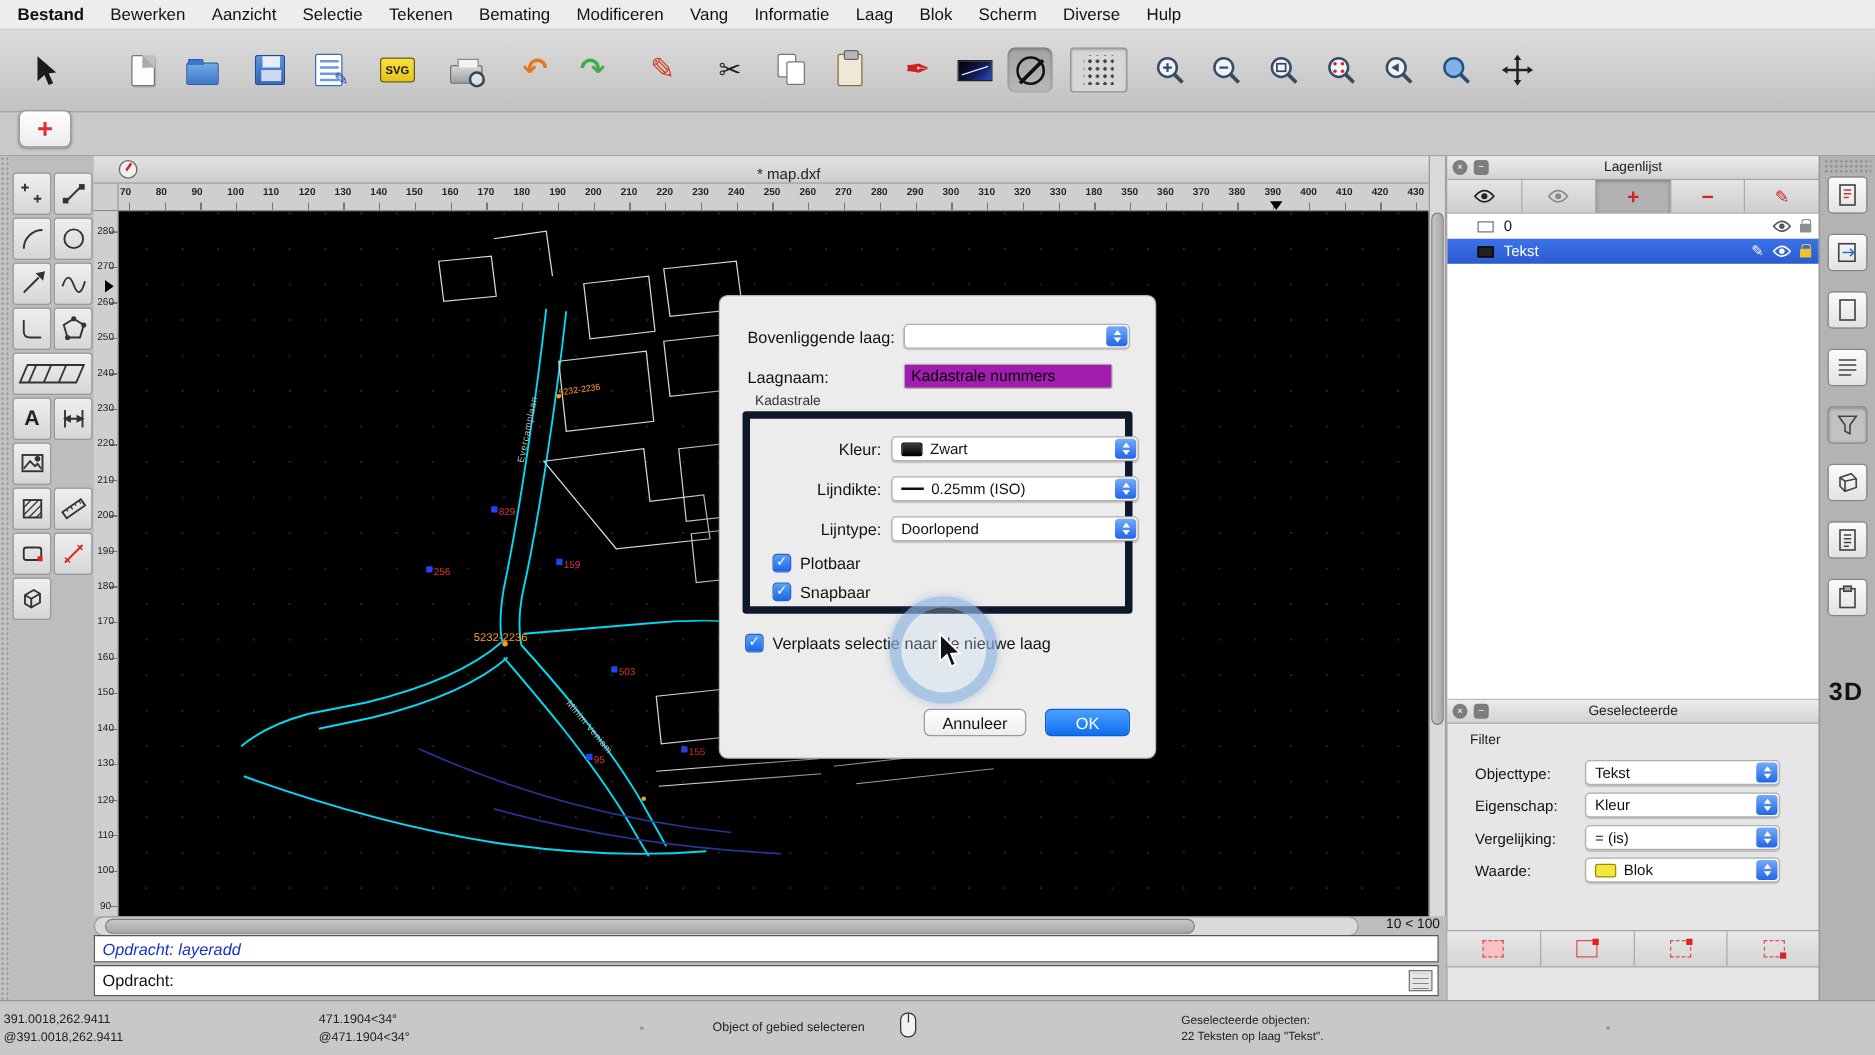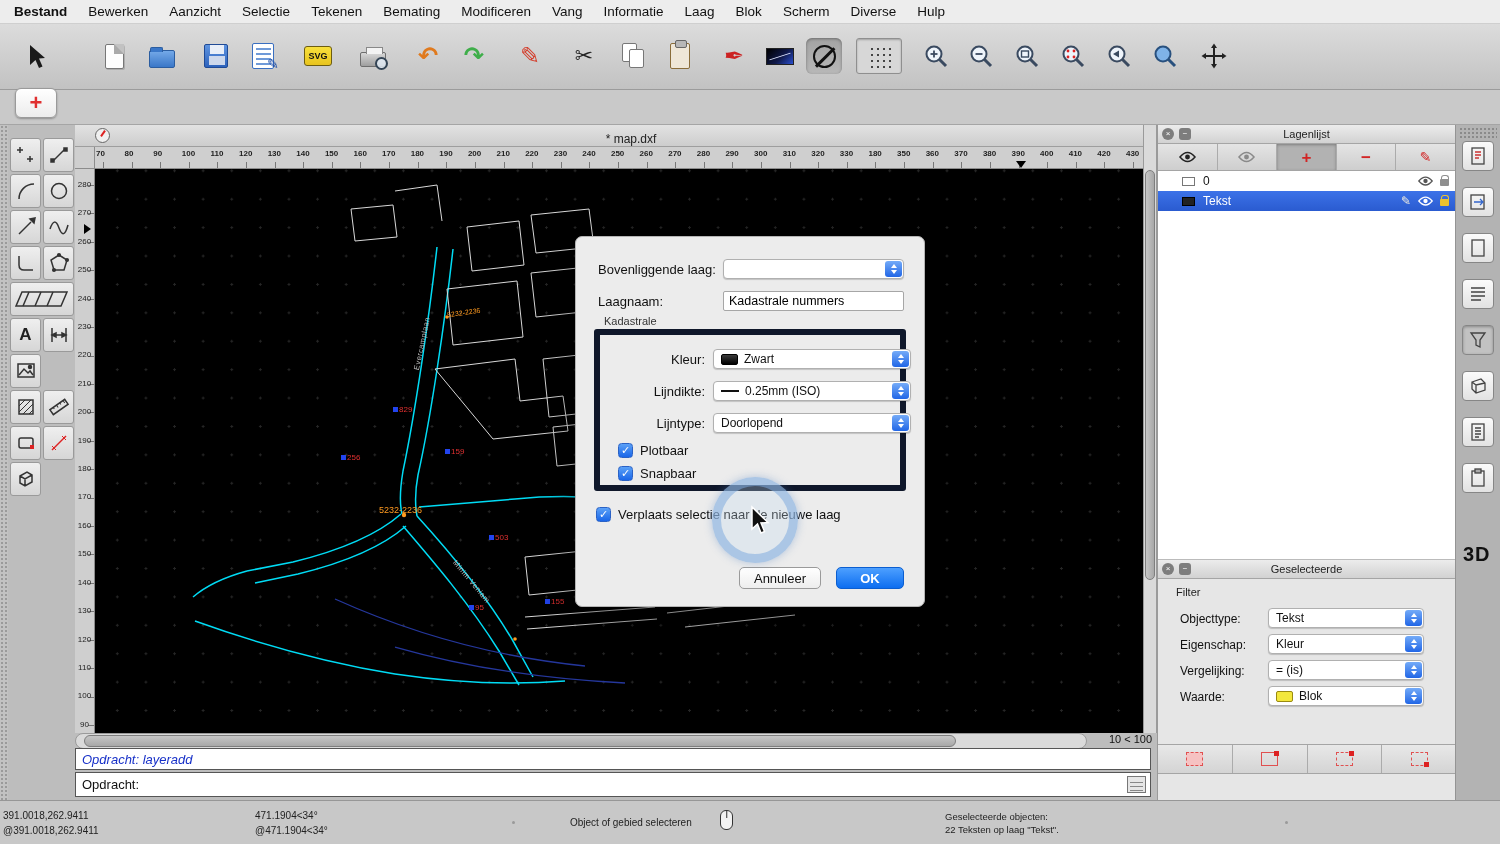--- a/index.html
+++ b/index.html
@@ -74,21 +74,21 @@
   .vruler span{flex:0 0 28.42px;font-size:8px;color:#222;text-align:center;line-height:12px;}
   .rcorner{position:absolute;left:75px;top:147px;width:20px;height:22px;background:#cfcfcf;border-right:1px solid #8c8c8c;border-bottom:1px solid #8c8c8c;}
   .hmarker{position:absolute;left:1016px;top:161px;width:0;height:0;border-left:5px solid transparent;border-right:5px solid transparent;border-top:7px solid #000;z-index:3;}
   .vmarker{position:absolute;left:84px;top:224px;width:0;height:0;border-top:5px solid transparent;border-bottom:5px solid transparent;border-left:7px solid #000;z-index:3;}
   .canvas{position:absolute;left:95px;top:169px;width:1048px;height:564px;background:#000;overflow:hidden;
     background-image:radial-gradient(#262626 1px,transparent 1.2px);background-size:28.61px 28.42px;background-position:8px 16px;}
   .canvas svg{position:absolute;left:0;top:0;}
   .maplabel{position:absolute;color:#ff9a20;font-size:9px;white-space:nowrap;}
   .maplabel.small{font-size:7px;}
   .street{position:absolute;color:#b9b9b9;font-size:7.5px;white-space:nowrap;letter-spacing:.5px;}
-  .mk{position:absolute;display:flex;align-items:center;gap:1px;white-space:nowrap;}
+  .mk{position:absolute;display:flex;align-items:flex-start;gap:1px;white-space:nowrap;}
   .mk i{width:5px;height:5px;background:#2244ee;display:inline-block;}
   .mk b{color:#e03030;font-size:8px;font-weight:normal;}
 
   
   .hscroll{position:absolute;left:75px;top:733px;width:1012px;height:16px;background:#dadada;border:1px solid #9a9a9a;border-radius:8px;}
   .hthumb{position:absolute;left:8px;top:1px;width:872px;height:12px;background:linear-gradient(#c6c6c6,#a8a8a8);border:1px solid #7e7e7e;border-radius:7px;}
   .zoomtext{position:absolute;left:1092px;top:733px;width:60px;font-size:11px;color:#111;text-align:right;}
   .vscroll{position:absolute;left:1143px;top:125px;width:14px;height:608px;background:#dadada;border-left:1px solid #9a9a9a;border-right:1px solid #9a9a9a;}
   .vthumb{position:absolute;left:1px;top:45px;width:10px;height:410px;background:linear-gradient(to right,#c6c6c6,#a8a8a8);border:1px solid #7e7e7e;border-radius:6px;}
 
@@ -154,31 +154,31 @@
   .status .pos{position:absolute;white-space:nowrap;}
   .mouseicon{position:absolute;left:720px;top:9px;width:13px;height:20px;border:1.5px solid #333;border-radius:6px;background:#f2f2f2;}
   .mouseicon:before{content:"";position:absolute;left:50%;top:0;width:1.5px;height:7px;background:#333;transform:translateX(-50%);}
   .sep{position:absolute;width:3px;height:3px;border-radius:50%;background:#9a9a9a;}
 
   
   .dialog{position:absolute;left:575px;top:236px;width:350px;height:371px;background:#ececec;border:1px solid #b4b4b4;border-radius:7px;box-shadow:0 18px 45px rgba(0,0,0,.5);z-index:50;font-size:13px;color:#111;}
   .dialog .drow{position:absolute;left:0;width:100%;height:20px;}
   .dialog .drow label{position:absolute;left:22px;top:3px;}
   .dpopup{position:absolute;left:147px;top:0;width:181px;}
-  .dialog .txt{position:absolute;left:147px;top:0;width:181px;height:20px;border:1px solid #a6a6a6;background:#ffffff;font-size:12.5px;padding:0 5px;border-radius:2px;}
+  .dialog .txt{position:absolute;left:147px;top:0;width:167px;height:20px;border:1px solid #a6a6a6;background:#a21caf;font-size:12.5px;padding:0 5px;border-radius:2px;}
   .attrtitle{position:absolute;left:28px;top:78px;font-size:11px;color:#333;}
   .fieldset{position:absolute;left:18px;top:92px;width:312px;height:162px;border:6px solid #0f172a;border-radius:3px;}
   .fieldset .frow2{position:absolute;height:20px;width:100%;}
   .frow2 label{position:absolute;left:0;width:105px;text-align:right;top:3px;}
   .fieldset .popup{left:113px;top:0;width:198px;}
   .lwline{width:18px;height:2px;background:#111;margin-right:6px;flex:none;}
   .chk{width:15px;height:15px;border-radius:3.5px;background:linear-gradient(#5ba1f7,#1a66e8);border:1px solid #2a62c6;color:#fff;font-size:11px;font-weight:bold;display:inline-flex;align-items:center;justify-content:center;line-height:1;flex:none;}
   .chkrow{position:absolute;display:flex;align-items:center;gap:7px;}
   .btn{position:absolute;height:22px;border-radius:5px;font-size:13px;display:flex;align-items:center;justify-content:center;border:1px solid #9a9a9a;background:linear-gradient(#ffffff,#ededed);color:#111;}
-  .btn.ok{background:linear-gradient(#4da0ff,#0d6ef0);border-color:#0b5ed0;color:#fff;font-weight:bold;}
+  .btn.ok{background:linear-gradient(#4da0ff,#0d6ef0);border-color:#0b5ed0;color:#fff;}
   .halo{position:absolute;left:136px;top:240px;width:86px;height:86px;border-radius:50%;background:rgba(195,218,240,.30);border:9px solid rgba(128,172,222,.55);box-shadow:0 0 8px rgba(70,120,190,.35);}
   .cursorsvg{position:absolute;left:172px;top:268px;}
 </style>
 </head>
 <body>
 
 <div id="app">
 
   <div class="menubar">
       <span>Bestand</span>

